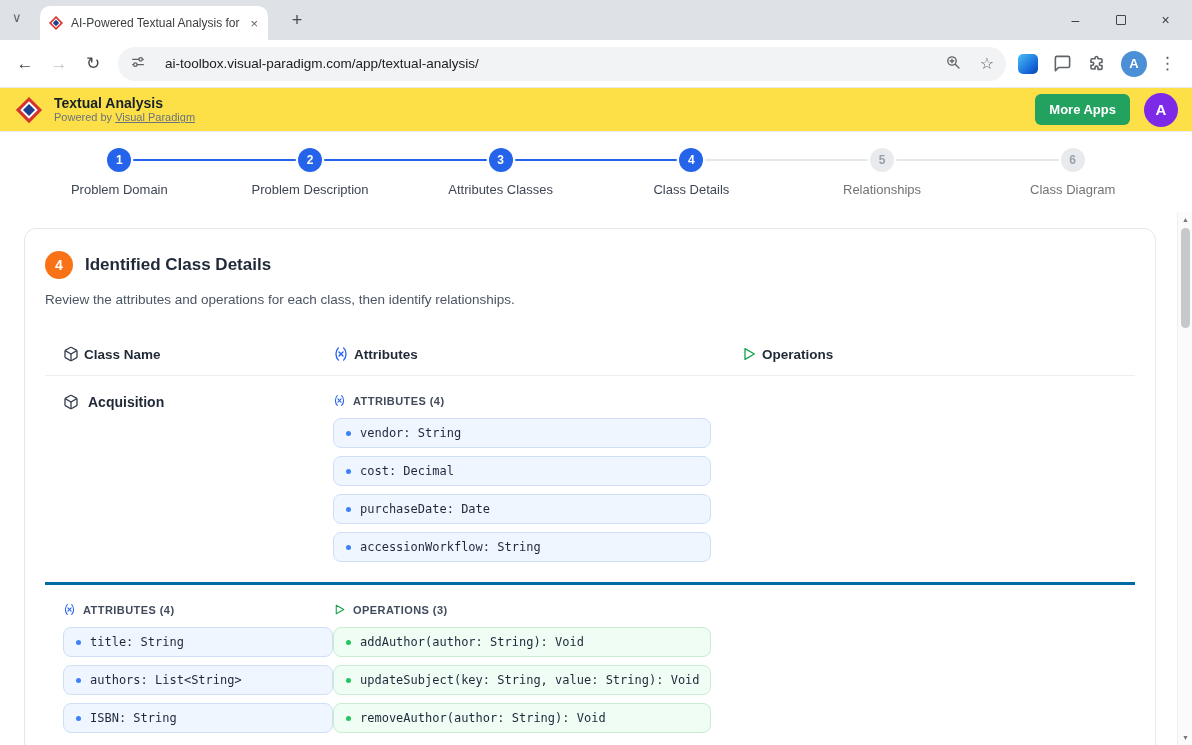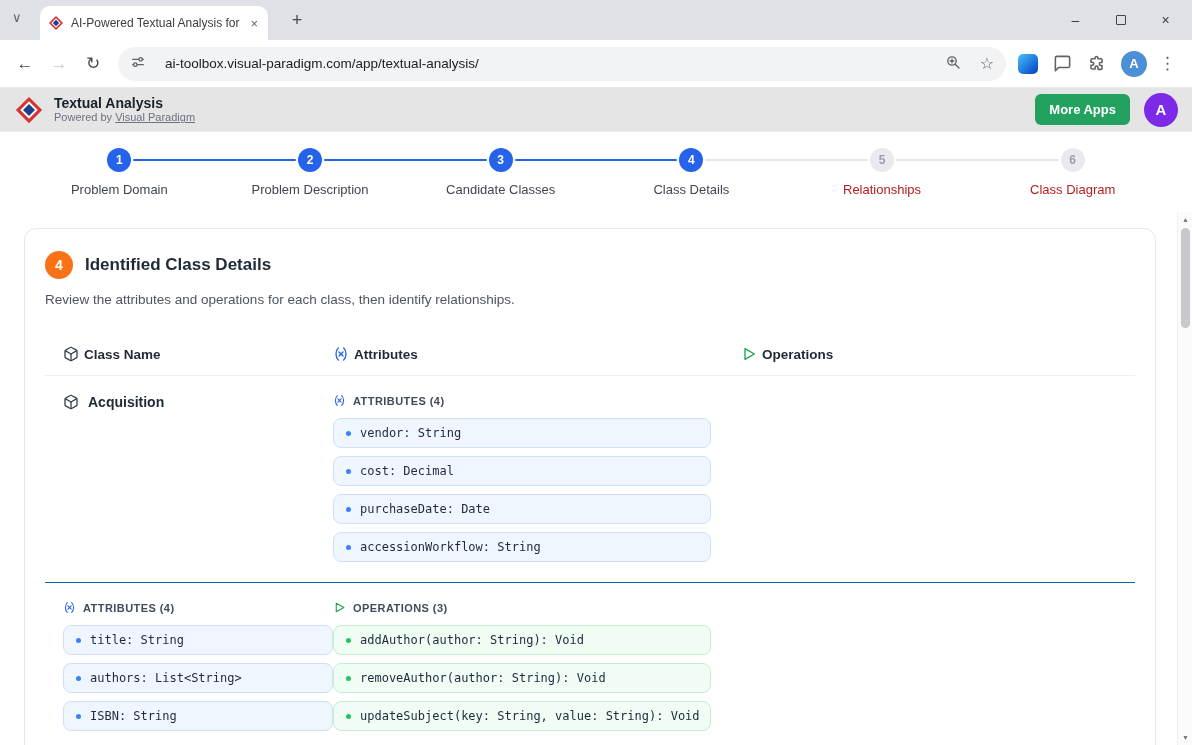--- a/index.html
+++ b/index.html
@@ -33,21 +33,21 @@
   .omni-ic { font-size:16px; color:#5f6368; flex:none; }
   .ext-area { display:flex; align-items:center; gap:15px; margin:0 10px 0 4px; flex:none; }
   .copilot { width:20px; height:20px; border-radius:5px;
              background:linear-gradient(135deg,#49c0f5 0%,#1565d8 70%,#0b47a8 100%); }
   .ext-area svg { width:19px; height:19px; display:block; }
   .tb-avatar { width:26px; height:26px; border-radius:50%; background:#4b8fd6; color:#fff;
                font-size:13px; font-weight:700; display:flex; align-items:center; justify-content:center; }
   .menu-dots { font-size:17px; color:#5f6368; padding:0 8px 0 2px; }
 
   
-  .appbar { height:44px; background:#e5e5e5; display:flex; align-items:center; padding:0 14px;
+  .appbar { height:44px; background:#fde047; display:flex; align-items:center; padding:0 14px;
             border-bottom:1px solid #e9ebee; }
   .logo svg { width:30px; height:30px; display:block; }
   .app-titles { margin-left:10px; line-height:1.2; }
   .app-title { font-size:14px; font-weight:700; color:#17202b; }
   .app-sub { font-size:11px; color:#6b7280; }
   .vp-link { text-decoration:underline; cursor:pointer; }
   .spacer { flex:1; }
   .more-apps { background:#23a15f; color:#fff; border:none; border-radius:6px; padding:8px 14px;
                font-size:13px; font-weight:600; font-family:inherit; }
   .user-avatar { width:34px; height:34px; border-radius:50%; background:#7d2ae8; color:#fff;
@@ -56,21 +56,21 @@
 
   
   .stepper { height:80px; background:#fff; padding:16px 24px 0; }
   .steps { position:relative; display:flex; }
   .step { flex:1; display:flex; flex-direction:column; align-items:center; z-index:1; }
   .circle { width:24px; height:24px; border-radius:50%; display:flex; align-items:center;
             justify-content:center; font-size:12px; font-weight:600; }
   .step.done .circle, .step.current .circle { background:#2563eb; color:#fff; }
   .step.todo .circle { background:#e8eaee; color:#9aa1ac; }
   .step-label { margin-top:10px; font-size:13px; color:#3f4653; }
-  .step.todo .step-label { color:#b91c1c; }
+  .step.todo .step-label { color:#737373; }
   .sline { position:absolute; top:11px; height:2px; width:calc(16.6667% - 28px); border-radius:1px; }
   .sline.blue { background:#2563eb; } .sline.gray { background:#e4e7eb; }
   .sline.s1 { left:calc(8.3333% + 14px); } .sline.s2 { left:calc(25% + 14px); }
   .sline.s3 { left:calc(41.6667% + 14px); } .sline.s4 { left:calc(58.3333% + 14px); }
   .sline.s5 { left:calc(75% + 14px); }
 
   
   .page { position:relative; height:533px; background:#fff; overflow:hidden; }
   .card { margin:16px 36px 0 24px; background:#fff; border:1px solid #e5e7eb; border-radius:12px;
           padding:22px 20px 20px; min-height:620px; }
@@ -80,21 +80,21 @@
   .card-title { font-size:17px; font-weight:700; color:#1f2937; }
   .card-sub { margin-top:13px; font-size:13.5px; color:#4b5563; }
 
   .tbl { margin-top:26px; }
   .thead, .trow { display:grid; grid-template-columns:270px 408px 1fr; padding-left:18px; padding-right:10px; }
   .thead { padding-top:13px; padding-bottom:13px; border-bottom:1px solid #edeff2; align-items:center; }
   .th { display:flex; align-items:center; gap:5px; font-size:13.5px; font-weight:600; color:#1f2937; }
   .th svg, .classcell svg { width:16px; height:16px; flex:none; }
   .ic-class { color:#374151; } .ic-attr { color:#2563eb; } .ic-op { color:#16a34a; }
   .trow { padding-top:18px; padding-bottom:20px; }
-  .trow:not(:last-child) { border-bottom:1px solid #0369a1; }
+  .trow:not(:last-child) { border-bottom:3px solid #0369a1; }
   .classcell { display:flex; align-items:center; gap:9px; font-size:14px; font-weight:600;
                color:#1f2937; align-self:start; }
   .seclabel { display:flex; align-items:center; gap:7px; font-size:11px; font-weight:700;
               letter-spacing:.04em; color:#414b5c; }
   .seclabel svg { width:13px; height:13px; flex:none; }
   .pills { margin-top:11px; display:flex; flex-direction:column; gap:8px; }
   .pill { display:flex; align-items:center; gap:9px; height:30px; padding:8px 12px; border-radius:8px;
           max-width:378px; font-family:"DejaVu Sans Mono", monospace; font-size:12px; color:#1e293b;
           white-space:nowrap; overflow:hidden; }
   .pill.attr { background:#eff6ff; border:1px solid #cfe0f6; }
@@ -209,21 +209,21 @@
     <div class="step done">
       <span class="circle">1</span>
       <span class="step-label">Problem Domain</span>
     </div>
     <div class="step done">
       <span class="circle">2</span>
       <span class="step-label">Problem Description</span>
     </div>
     <div class="step done">
       <span class="circle">3</span>
-      <span class="step-label">Candidate Classes</span>
+      <span class="step-label">Attributes Classes</span>
     </div>
     <div class="step current">
       <span class="circle">4</span>
       <span class="step-label">Class Details</span>
     </div>
     <div class="step todo">
       <span class="circle">5</span>
       <span class="step-label">Relationships</span>
     </div>
     <div class="step todo">
@@ -341,25 +341,25 @@
               </svg>
             <span>OPERATIONS (3)</span>
           </div>
           <div class="pills">
             <div class="pill op">
                 <span class="dot green"></span>
                 <span>addAuthor(author: String): Void</span>
               </div>
             <div class="pill op">
                 <span class="dot green"></span>
-                <span>removeAuthor(author: String): Void</span>
+                <span>updateSubject(key: String, value: String): Void</span>
               </div>
             <div class="pill op">
                 <span class="dot green"></span>
-                <span>updateSubject(key: String, value: String): Void</span>
+                <span>removeAuthor(author: String): Void</span>
               </div>
           </div>
         </div>
       </div>
     </div>
   </div>
 
   <div class="scrollbar">
     <span class="sb-arrow sb-up">▲</span>
     <span class="sb-thumb"></span>

